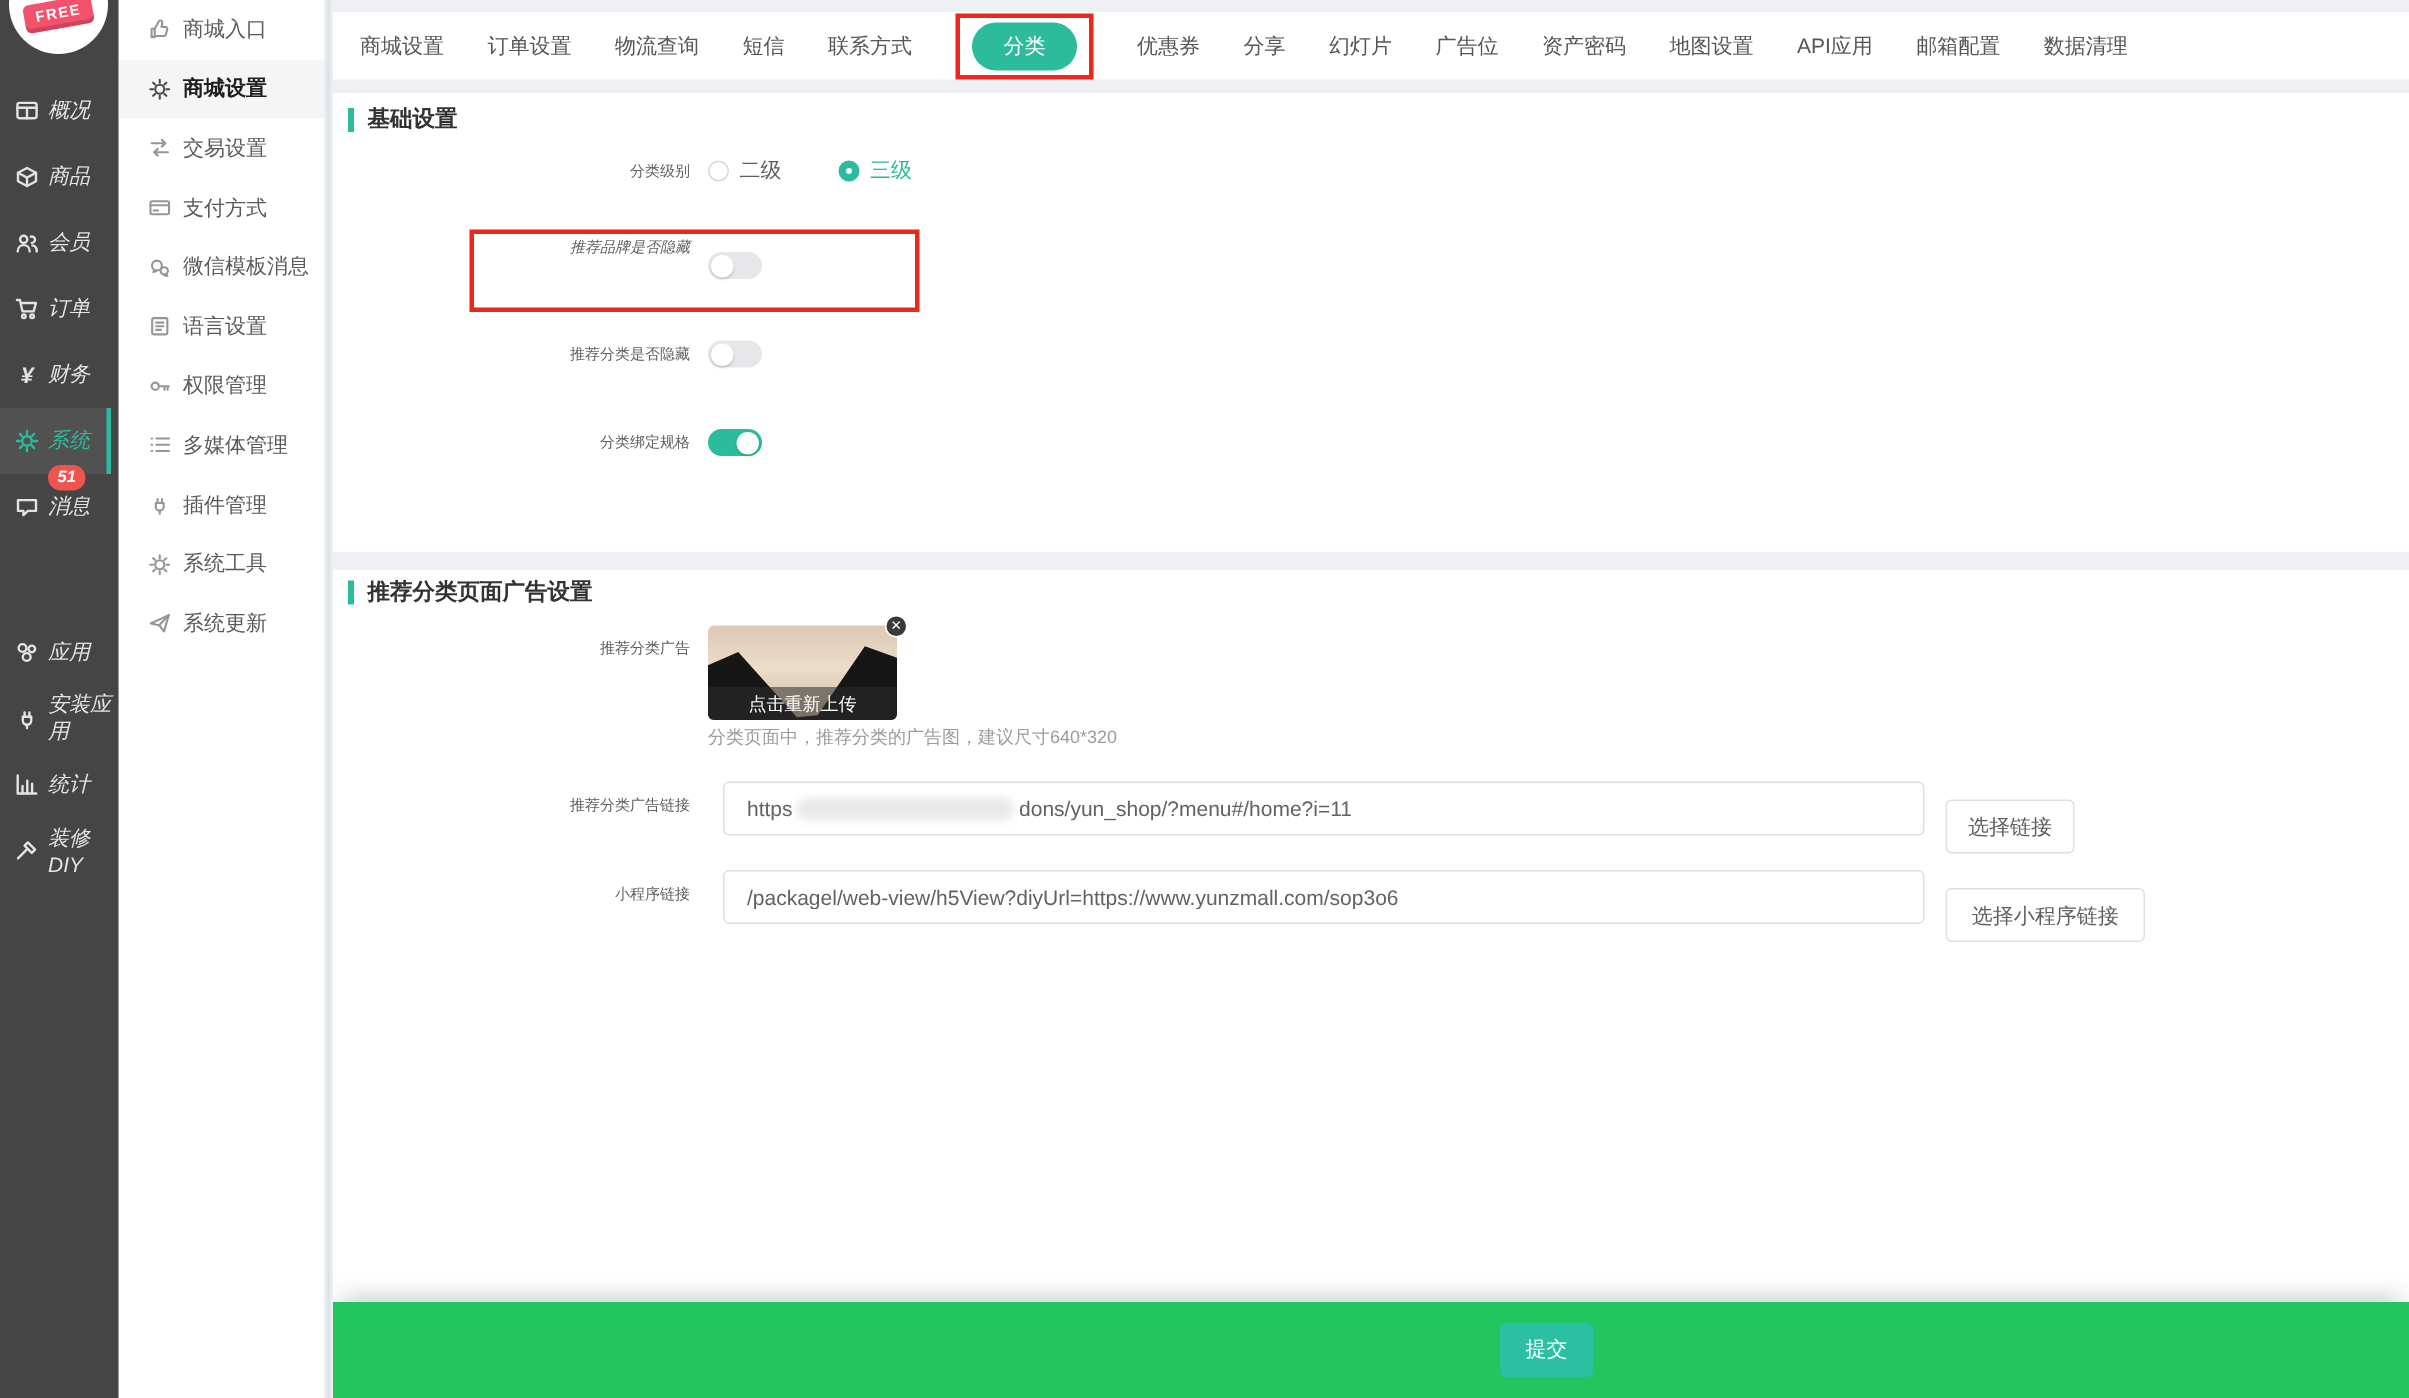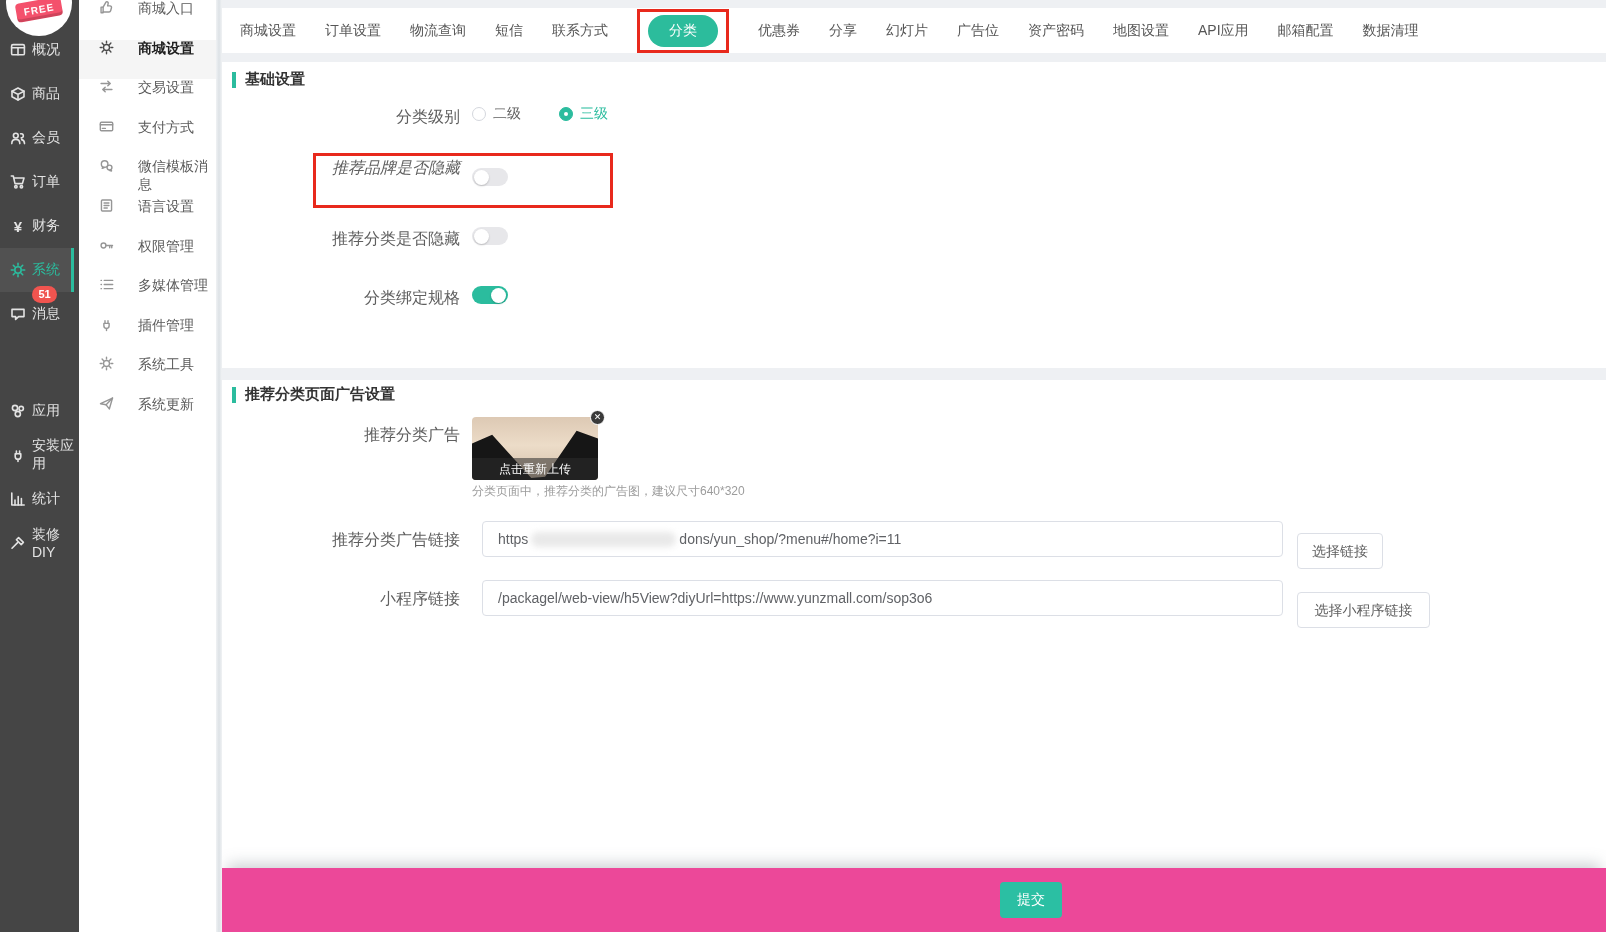--- a/index.html
+++ b/index.html
@@ -5,35 +5,35 @@
   * { margin:0; padding:0; box-sizing:border-box; }
   html,body { width:1606px; height:932px; overflow:hidden;
     font-family:"Liberation Sans","DejaVu Sans",sans-serif; background:#eef0f3; }
 
   
   .dark-sidebar { position:absolute; left:0; top:0; width:79px; height:932px; background:#454545; z-index:30; }
   .logo-circle { position:absolute; top:-30px; left:6px; width:66px; height:66px; background:#fff; border-radius:50%; }
   .free-badge { position:absolute; top:30px; left:10px; width:46px; height:19px; background:#f4516c;
     border-radius:4px; transform:rotate(-10deg); color:#fff; font-size:10px; font-weight:bold;
     letter-spacing:1px; text-align:center; line-height:19px; box-shadow:inset 0 -3px 0 rgba(0,0,0,.15); }
-  .dark-nav { position:absolute; top:28px; left:0; width:74px; }
+  .dark-nav { position:absolute; top:52px; left:0; width:74px;font-style:italic; }
   .nav-item { display:flex; align-items:center; gap:6px; height:44px; padding-left:10px;
     color:#e3e3e3; font-size:14px; cursor:pointer; position:relative; }
   .nav-item svg { width:16px; height:16px; stroke:currentColor; fill:none; stroke-width:1.6;
     stroke-linecap:round; stroke-linejoin:round; flex:0 0 16px; }
   .nav-item.active { background:#515151; color:#2bbc9e; box-shadow:inset -3px 0 0 #2bbc9e; }
   .nav-glyph { width:16px; text-align:center; font-size:15px; font-weight:bold; }
   .nav-spacer { height:53px; }
   .msg-badge { position:absolute; top:-19px; right:3px; min-width:25px; height:17px; background:#f0544f;
     border-radius:9px; color:#fff; font-size:11px; font-weight:bold; text-align:center; line-height:17px; padding:0 4px; }
   .badge-wrap { position:relative; }
 
   
   .submenu { position:absolute; left:79px; top:0; width:137px; height:932px; background:#fff; z-index:20; }
-  .submenu-item { display:flex; gap:24px; height:39.6px; padding-left:20px;
+  .submenu-item { display:flex; align-items:center; gap:8px; height:39.6px; padding-left:20px;
     color:#5a5a5a; font-size:14px; cursor:pointer; }
   .submenu-item svg { width:15px; height:15px; stroke:#969696; fill:none; stroke-width:1.5;
     stroke-linecap:round; stroke-linejoin:round; flex:0 0 15px; }
   .submenu-item.active { background:#f5f5f5; color:#1f1f1f; font-weight:bold; }
   .submenu-item.active svg { stroke:#4a4a4a; }
   .v-divider { position:absolute; left:216px; top:0; width:6px; height:932px;
     background:linear-gradient(90deg,#f0f2f4,#dde2e6,#f0f2f4); z-index:21; }
 
   
   .content { position:absolute; left:222px; top:0; right:0; bottom:0; background:#eef0f3; }
@@ -45,21 +45,21 @@
   .tab-pill { background:#2cbc9c; color:#fff; padding:7px 21px; border-radius:17px; cursor:pointer; }
 
   .card { position:absolute; left:0; right:0; background:#fff; }
   .card1 { top:62px; height:306px; }
   .card2 { top:380px; bottom:0; }
 
   .section-header { position:absolute; display:flex; align-items:center; gap:9px; }
   .section-bar { width:4px; height:16px; background:#2bbc9e; }
   .section-title { font-size:15px; font-weight:bold; color:#333; }
 
-  .lbl { position:absolute; left:0; width:238px; text-align:right; font-size:16px; color:#5f5f5f; }
+  .lbl { position:absolute; left:0; width:238px; text-align:right; font-size:10px; color:#5f5f5f; }
   .ctl { position:absolute; left:250px; display:flex; align-items:center; }
 
   .radio { width:14px; height:14px; border:1px solid #d4d7dd; border-radius:50%; background:#fff;
     display:inline-block; cursor:pointer; }
   .radio.checked { background:#2bbc9e; border-color:#2bbc9e; position:relative; }
   .radio.checked::after { content:""; position:absolute; left:4px; top:4px; width:4px; height:4px;
     background:#fff; border-radius:50%; }
   .radio-label { font-size:14px; color:#5f5f5f; margin-left:7px; }
   .radio-label.sel { color:#2bbc9e; }
   .radio-gap { width:38px; }
@@ -84,21 +84,21 @@
 
   .text-input { position:absolute; left:260px; width:801px; height:36px; border:1px solid #dcdfe6;
     border-radius:4px; background:#fff; font-size:14px; color:#606266; padding:0 15px;
     font-family:"Liberation Sans","DejaVu Sans",sans-serif; }
   .fake-input { display:flex; align-items:center; }
   .blur-chunk { display:inline-block; width:145px; height:15px; margin:0 3px; background:#e9e9e9;
     border-radius:8px; filter:blur(3px); }
   .side-btn { position:absolute; left:1075px; height:36px; border:1px solid #dcdfe6; border-radius:4px;
     background:#fff; font-size:14px; color:#5f5f5f; text-align:center; line-height:34px; cursor:pointer;margin-top:12px; }
 
-  .footer-bar { position:absolute; left:0; right:0; bottom:0; height:64px; background:#ec4899;
+  .footer-bar { position:absolute; left:0; right:0; bottom:0; height:64px; background:#22c55e;
     box-shadow:0 -10px 14px -6px rgba(110,120,130,.35); }
   .submit-btn { position:absolute; left:778px; top:14px; width:62px; height:36px; background:#2bbfa3;
     border:none; border-radius:4px; color:#fff; font-size:14px; cursor:pointer;
     font-family:"Liberation Sans","DejaVu Sans",sans-serif; }
 </style>
 </head>
 <body>
 
 <svg width="0" height="0" style="position:absolute">
   <symbol id="ic-overview" viewBox="0 0 16 16">

